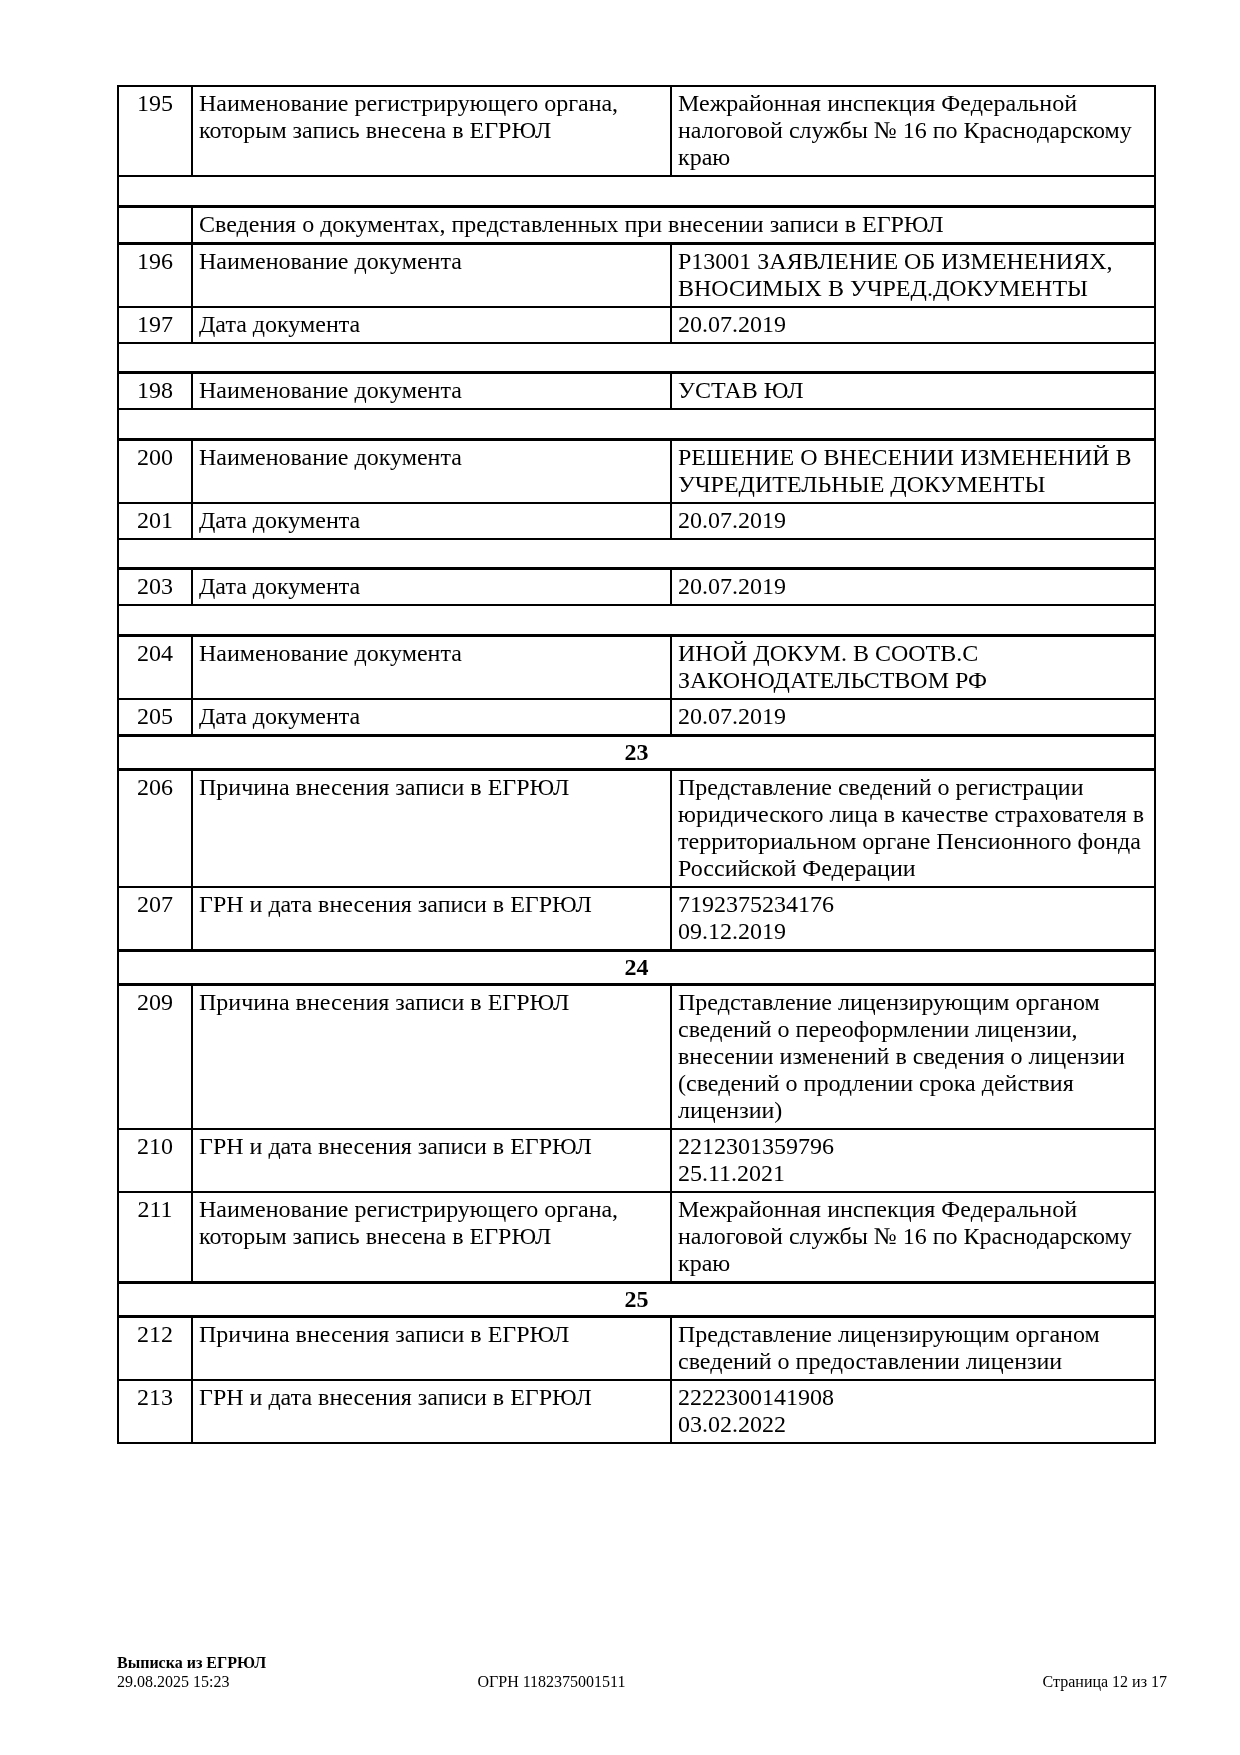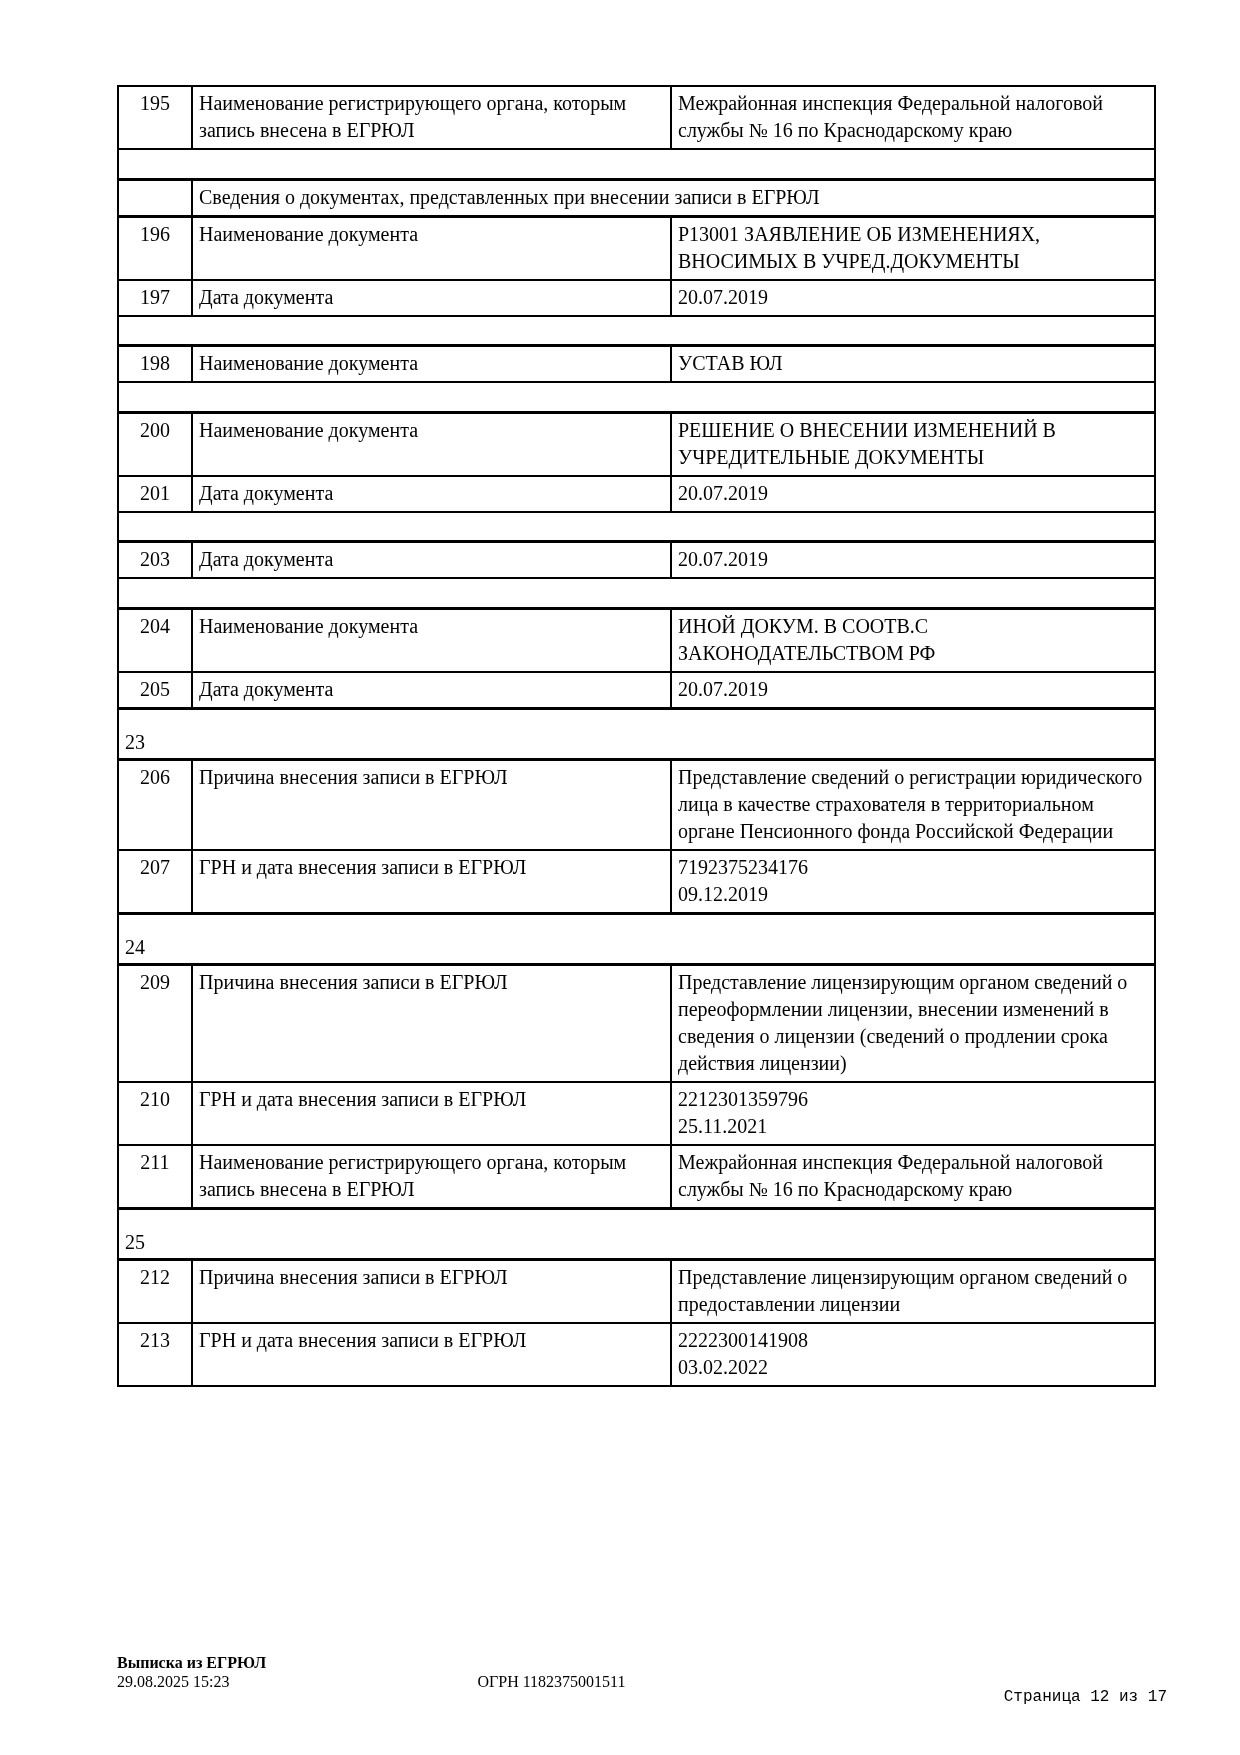--- a/index.html
+++ b/index.html
@@ -13,21 +13,21 @@
     font-family: "Liberation Serif", serif;
     overflow: hidden;
   }
   table.egrul {
     position: absolute;
     left: 117px;
     top: 85px;
     width: 1037px;
     border-collapse: collapse;
     table-layout: fixed;
-    font-size: 20px;
+    font-size: 24px;
     line-height: 27px;
   }
   col.c-num   { width: 74px; }
   col.c-label { width: 479px; }
   col.c-value { width: 484px; }
   table.egrul td {
     border: 2px solid #000;
     vertical-align: top;
     padding: 3px 6px 4px 6px;
   }
@@ -35,37 +35,37 @@
   td.value { white-space: pre-line; margin-left: 12px; }
   tr.spacer td {
     height: 30px;
     border-bottom: 3px solid #000;
     padding: 0;
   }
   tr.subheader td { border-bottom: 3px solid #000; }
   tr.section td {
     border-top: 3px solid #000;
     border-bottom: 3px solid #000;
-    text-align: left;
-    font-weight: normal;
-    padding-top: 19px;
+    text-align: center;
+    font-weight: bold;
+    padding-top: 2px;
     padding-bottom: 2px;
   }
   .footer {
     position: absolute;
     left: 0;
     top: 1653px;
     width: 1240px;
     font-size: 16px;
     line-height: 19px;
   }
   .f-left { position: absolute; left: 117px; top: 0; }
   .f-title { font-weight: bold; }
   .f-center { position: absolute; left: 0; top: 19px; width: 1103px; text-align: center; }
-  .f-right { position: absolute; right: 73px; top: 35px; font-family: Liberation Mono, monospace; }
+  .f-right { position: absolute; right: 73px; top: 19px; }
 </style>
 </head>
 <body>
 
 <div class="page">
 
   <table class="egrul">
     <colgroup>
       <col class="c-num">
       <col class="c-label">

